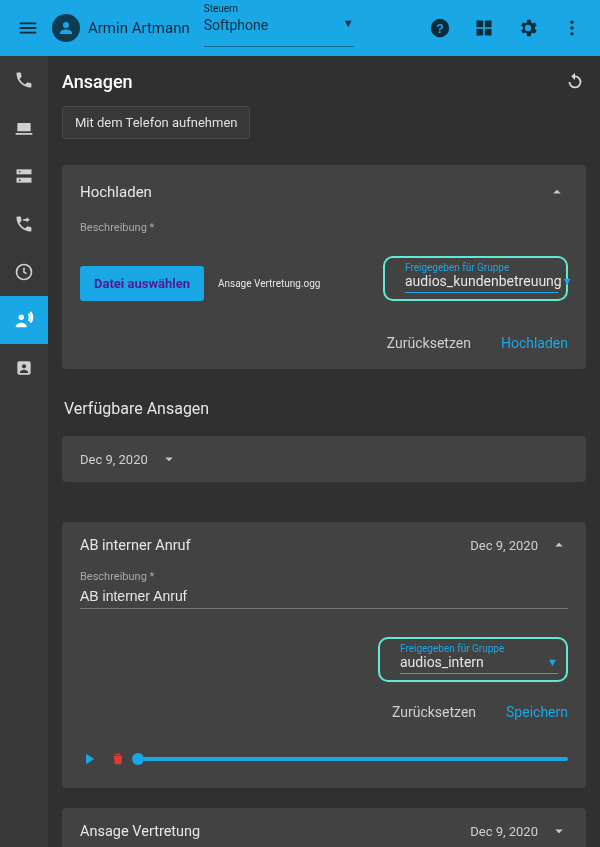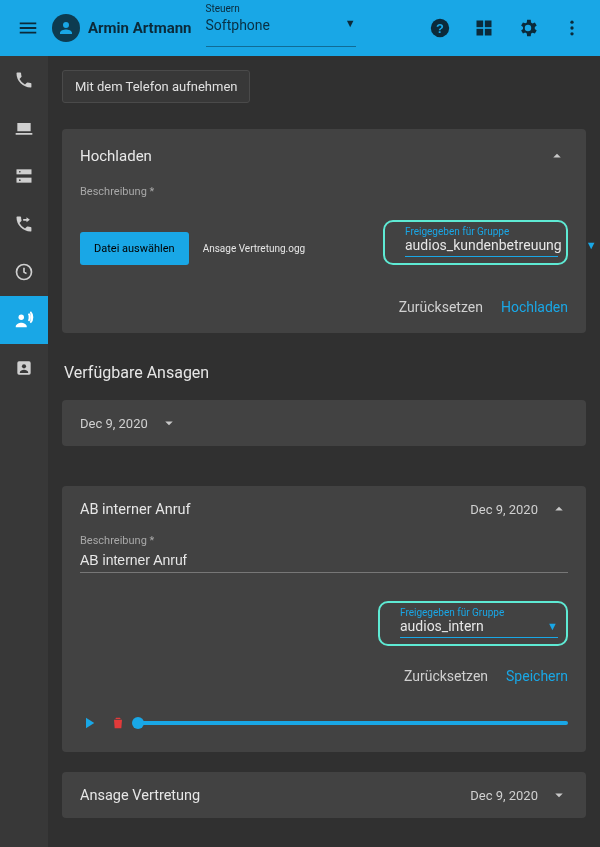--- a/index.html
+++ b/index.html
@@ -1,20 +1,20 @@
 <!DOCTYPE html>
 <html><head>
 <meta charset="utf-8">
 <style>
   * { box-sizing: border-box; margin: 0; padding: 0; }
   html, body { width: 600px; height: 847px; font-family: Roboto, Arial, sans-serif; background: #303030; color: #e0e0e0; overflow: hidden; }
   .topbar { height: 56px; background: #19a7e6; display: flex; align-items: center; padding: 0 8px; color: #10202b; }
   .hamburger { width: 40px; height: 40px; display: flex; align-items: center; justify-content: center; }
   .avatar { width: 28px; height: 28px; border-radius: 50%; background: #0d3b50; color: #19a7e6; display:flex; align-items:center; justify-content:center; margin-left:4px; }
-  .username { margin-left: 8px; font-size: 15px; color: #0b2a3a; font-weight: bold; }
+  .username { margin-left: 8px; font-size: 15px; color: #0b2a3a; }
   .control-wrap { margin-left: 14px; width: 150px; position: relative; }
   .control-label { font-size: 10px; color: #0b2a3a; position: absolute; top: -6px; }
   .control-field { display: flex; justify-content: space-between; border-bottom: 1px solid rgba(0,0,0,0.35); height: 30px; margin-top:8px; font-size: 14px; color:#093044; }
   .control-field .caret { font-size: 11px; color:#0b2a3a; }
   .top-actions { margin-left: auto; display: flex; gap: 4px; }
   .top-actions .ticon { width: 40px; height: 40px; display:flex; align-items:center; justify-content:center; color:#0b2a3a; }
   .shell { display: flex; height: calc(847px - 56px); }
   .sidebar { width: 48px; background: #383838; display: flex; flex-direction: column; }
   .side-item { width: 48px; height: 48px; display:flex; align-items:center; justify-content:center; color:#cfcfcf; }
   .side-item.active { background: #19a7e6; color: #ffffff; }
@@ -26,28 +26,28 @@
   .page-header h2 { font-size: 18px; font-weight: 500; color:#fff; }
   .refresh { color:#d8d8d8; }
   .record-btn { background:#383838; border:1px solid #4a4a4a; color:#e0e0e0; padding:8px 12px; font-size:13px; border-radius:3px; margin-bottom:26px; display:inline-block; }
   .card { background:#424242; border-radius:4px; padding:16px 18px 18px 18px; margin-bottom: 30px; }
   .card-title-row { display:flex; align-items:center; justify-content:space-between; }
   .card-title { font-size:15px; color:#e8e8e8; }
   .field { margin-top:18px; position:relative; }
   .field .flabel { font-size:11px; color:#a8a8a8; margin-bottom:3px; display:block; }
   .field .finput { background:transparent; border:none; border-bottom:1px solid #777; color:#e8e8e8; width:100%; font-size:14px; padding:2px 0 4px 0; outline:none; }
   .file-row { display:flex; align-items:center; margin-top:30px; }
-  .blue-btn { background:#19a7e6; color:#000000; padding:10px 14px; border-radius:3px; font-size:11px; display:inline-block; }
+  .blue-btn { background:#19a7e6; color:#4c1d95; padding:10px 14px; border-radius:3px; font-size:13px; display:inline-block;font-weight:bold; }
   .filename { margin-left: 14px; font-size:10px; color:#e6e6e6; }
   .group-select { position:relative; width:185px; border:2px solid #5eead4; padding:4px 8px 6px 20px; border-radius:10px; }
   .group-select .glabel { font-size:10px; color:#19a7e6; display:block; }
-  .group-select .gval { display:flex; align-items:center; justify-content:space-between; font-size:14px; color:#e6e6e6; border-bottom:1px solid #19a7e6; padding-bottom:3px;gap:24px; }
+  .group-select .gval { display:flex; align-items:center; justify-content:space-between; font-size:14px; color:#e6e6e6; border-bottom:1px solid #19a7e6; padding-bottom:3px; }
   .group-select .gcaret { color:#19a7e6; font-size:11px; }
   .upload-row1 { display:flex; align-items:flex-end; justify-content:space-between; margin-top:22px; gap:10px; }
-  .actions-row { display:flex; justify-content:flex-end; gap:18px; margin-top:34px; font-size:14px; }
+  .actions-row { display:flex; justify-content:flex-end; gap:30px; margin-top:34px; font-size:14px; }
   .link-muted { color:#d0d0d0; }
   .link-accent { color:#19a7e6; }
   .section-heading { font-size:16px; color:#e6e6e6; margin: 4px 0 18px 2px; }
   .list-item { background:#424242; border-radius:4px; padding:14px 18px; margin-bottom:10px; }
   .li-head { display:flex; align-items:center; }
   .li-title { flex:1; font-size:14.5px; color:#e6e6e6; }
   .li-date { font-size:13px; color:#d0d0d0; margin-right:12px; }
   .li-chevron { color:#c0c0c0; font-size:16px; }
   .li-body { margin-top:16px; }
   .player-row { display:flex; align-items:center; margin-top:30px; gap:12px; }
@@ -152,20 +152,28 @@
     <div class="side-item">
         <svg width="20" height="20" viewBox="0 0 24 24">
           <rect x="4" y="4" width="16" height="16" rx="2" fill="currentColor"></rect>
           <circle cx="12" cy="10" r="2.5" fill="#383838"></circle>
           <path fill="#383838" d="M7 17c0-2 3-3 5-3s5 1 5 3v1H7z"></path>
         </svg>
       </div>
   </div>
 
   <div class="main">
+    <div class="page-header">
+      <h2>Ansagen</h2>
+      <div class="refresh">
+        <svg width="22" height="22" viewBox="0 0 24 24">
+            <path fill="currentColor" d="M12 6V3L8 7l4 4V8a5 5 0 11-5 5H5a7 7 0 107-7z"></path>
+          </svg>
+      </div>
+    </div>
 
     <div class="record-btn">Mit dem Telefon aufnehmen</div>
 
     <div class="card">
       <div class="card-title-row">
         <div class="card-title">Hochladen</div>
         <div class="chev">
           <svg width="18" height="18" viewBox="0 0 24 24">
               <path fill="#c8c8c8" d="M7 14l5-5 5 5z"></path>
             </svg>

